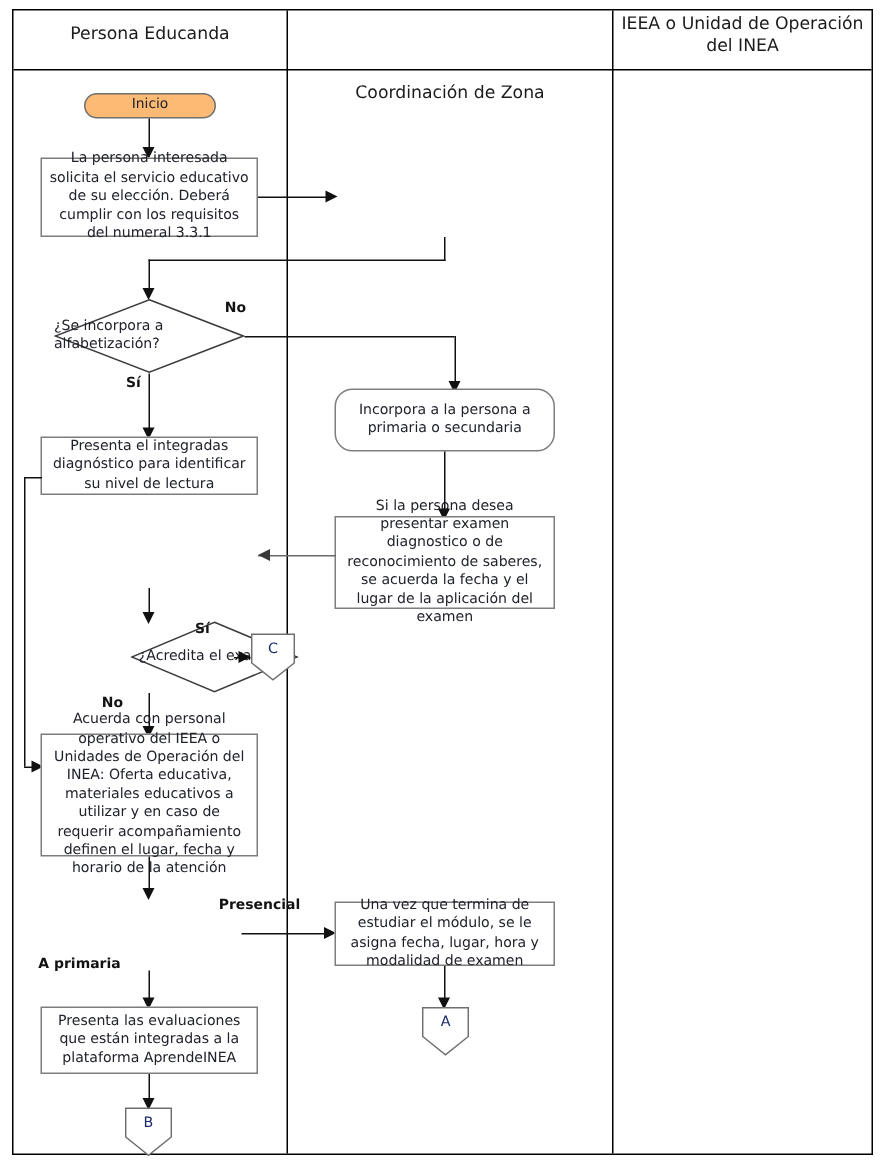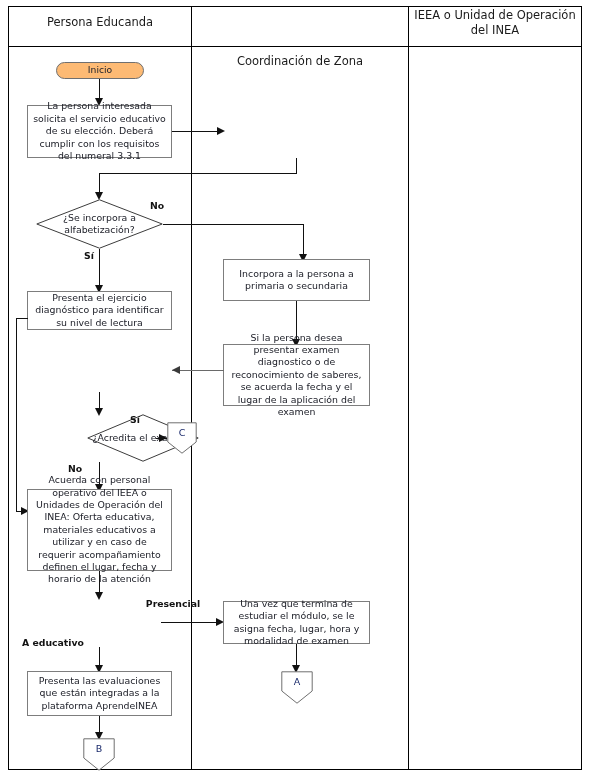--- a/index.html
+++ b/index.html
@@ -21,21 +21,21 @@
 
   
   .node{position:absolute;box-sizing:border-box;display:flex;align-items:center;justify-content:center;
         text-align:center;color:#20222b;font-size:9.4px;line-height:12.4px;}
   .rect{border:1px solid #7d7d7d;background:#fff;padding:2px 5px;}
   .term{border:1px solid #6f6f6f;background:#fdba74;border-radius:999px;font-size:9.2px;}
 
   .dia{position:absolute;}
   .dia .shape{position:absolute;inset:0;}
   .dia .txt{position:absolute;inset:0;display:flex;align-items:center;justify-content:center;
-            text-align:center;font-size:9.4px;line-height:12.2px;color:#20222b;}
+            font-size:9.4px;line-height:12.2px;color:#20222b;}
 
   .conn{position:absolute;}
   .conn .txt{position:absolute;inset:0;display:flex;align-items:flex-start;justify-content:center;
              padding-top:5px;font-size:9.5px;color:#1a2a6b;}
 
   
   .ln{position:absolute;background:#111;}
   .ln.h{height:1px;}
   .ln.v{width:1px;}
   .ln.g{background:#6a6a6a;}
@@ -85,21 +85,21 @@
 
   <div class="lbl" style="left:140px;top:200px;width:34px;">No</div>
   <div class="ln h" style="left:163px;top:224px;width:140px;"></div>
   <div class="ln v" style="left:303px;top:224px;height:32px;"></div>
   <div class="arw down" style="left:299px;top:254px;"></div>
 
   <div class="lbl" style="left:76px;top:250px;width:26px;">Sí</div>
   <div class="ln v" style="left:99px;top:249px;height:38px;"></div>
   <div class="arw down" style="left:95px;top:285px;"></div>
 
-  <div class="node rect" style="left:27px;top:291px;width:145px;height:39px;">Presenta el ejercicio diagnóstico para identificar su nivel de lectura</div>
+  <div class="node rect" style="left:27px;top:291px;width:145px;height:39px;">Presenta el integradas diagnóstico para identificar su nivel de lectura</div>
 
   <div class="ln h" style="left:16px;top:318px;width:12px;"></div>
   <div class="ln v" style="left:16px;top:318px;height:193px;"></div>
   <div class="ln h" style="left:16px;top:511px;width:14px;"></div>
   <div class="arw right" style="left:21px;top:507px;"></div>
 
 
   <div class="ln v" style="left:99px;top:392px;height:18px;"></div>
   <div class="arw down" style="left:95px;top:408px;"></div>
 
@@ -128,38 +128,38 @@
   <div class="node rect" style="left:27px;top:489px;width:145px;height:82px;">Acuerda con personal operativo del IEEA o Unidades de Operación del INEA: Oferta educativa, materiales educativos a utilizar y en caso de requerir acompañamiento definen el lugar, fecha y horario de la atención</div>
 
   <div class="ln v" style="left:99px;top:571px;height:23px;"></div>
   <div class="arw down" style="left:95px;top:592px;"></div>
 
 
   <div class="lbl" style="left:142px;top:598px;width:62px;">Presencial</div>
   <div class="ln h" style="left:161px;top:622px;width:57px;"></div>
   <div class="arw right" style="left:216px;top:618px;"></div>
 
-  <div class="lbl" style="left:22px;top:637px;width:62px;">A educativo</div>
+  <div class="lbl" style="left:22px;top:637px;width:62px;">A primaria</div>
   <div class="ln v" style="left:99px;top:647px;height:22px;"></div>
   <div class="arw down" style="left:95px;top:665px;"></div>
 
   <div class="node rect" style="left:27px;top:671px;width:145px;height:45px;">Presenta las evaluaciones que están integradas a la plataforma AprendeINEA</div>
 
   <div class="ln v" style="left:99px;top:716px;height:18px;"></div>
   <div class="arw down" style="left:95px;top:732px;"></div>
 
   <div class="conn" style="left:83px;top:738px;width:32px;height:33px;">
     <svg class="shape" style="position:absolute;inset:0;" viewBox="0 0 32 33" preserveAspectRatio="none">
       <polygon points="0.8,0.8 31.2,0.8 31.2,20 16,32.2 0.8,20" fill="#ffffff" stroke="#6f6f6f" stroke-width="1"></polygon>
     </svg>
     <div class="txt">B</div>
   </div>
 
 
-  <div class="node rect" style="left:223px;top:259px;width:147px;height:42px;">Incorpora a la persona a primaria o secundaria</div>
+  <div class="node rect" style="left:223px;top:259px;width:147px;height:42px;border-radius:12px;">Incorpora a la persona a primaria o secundaria</div>
 
   <div class="ln v" style="left:296px;top:301px;height:40px;"></div>
   <div class="arw down" style="left:292px;top:339px;"></div>
 
   <div class="node rect" style="left:223px;top:344px;width:147px;height:62px;">Si la persona desea presentar examen diagnostico o de reconocimiento de saberes, se acuerda la fecha y el lugar de la aplicación del examen</div>
 
   <div class="ln h g" style="left:172px;top:370px;width:52px;"></div>
   <div class="arw left g" style="left:172px;top:366px;"></div>
 
   <div class="node rect" style="left:223px;top:601px;width:147px;height:43px;">Una vez que termina de estudiar el módulo, se le asigna fecha, lugar, hora y modalidad de examen</div>

